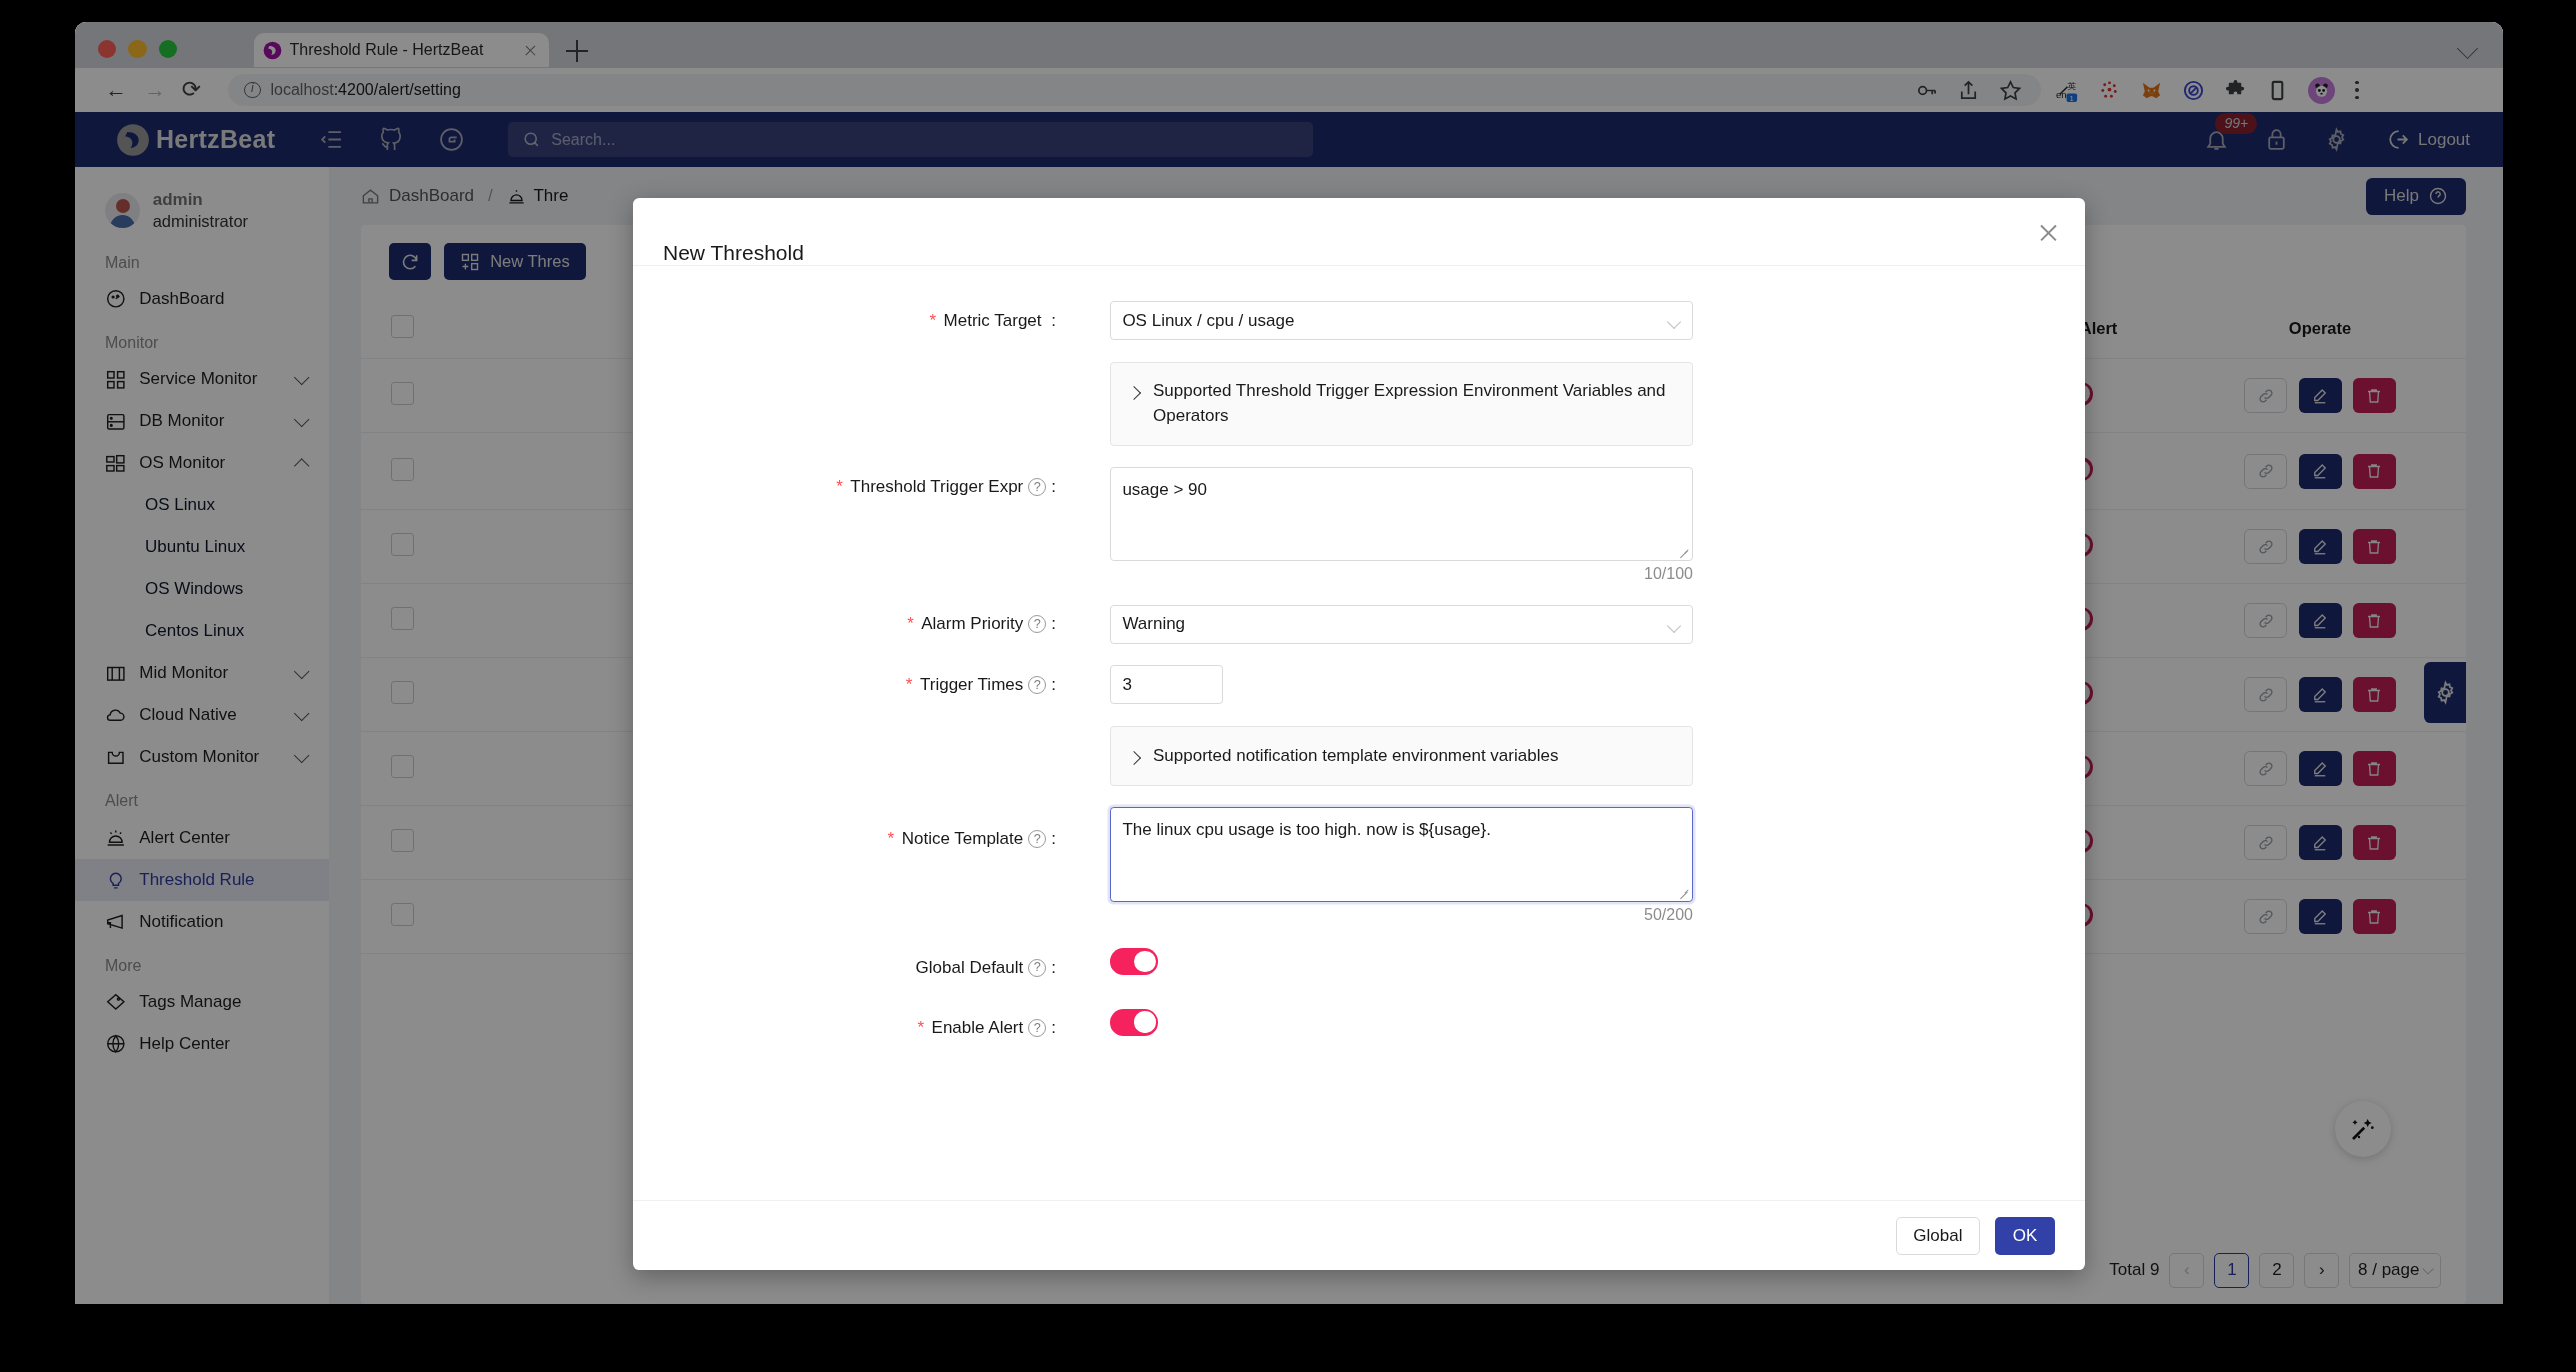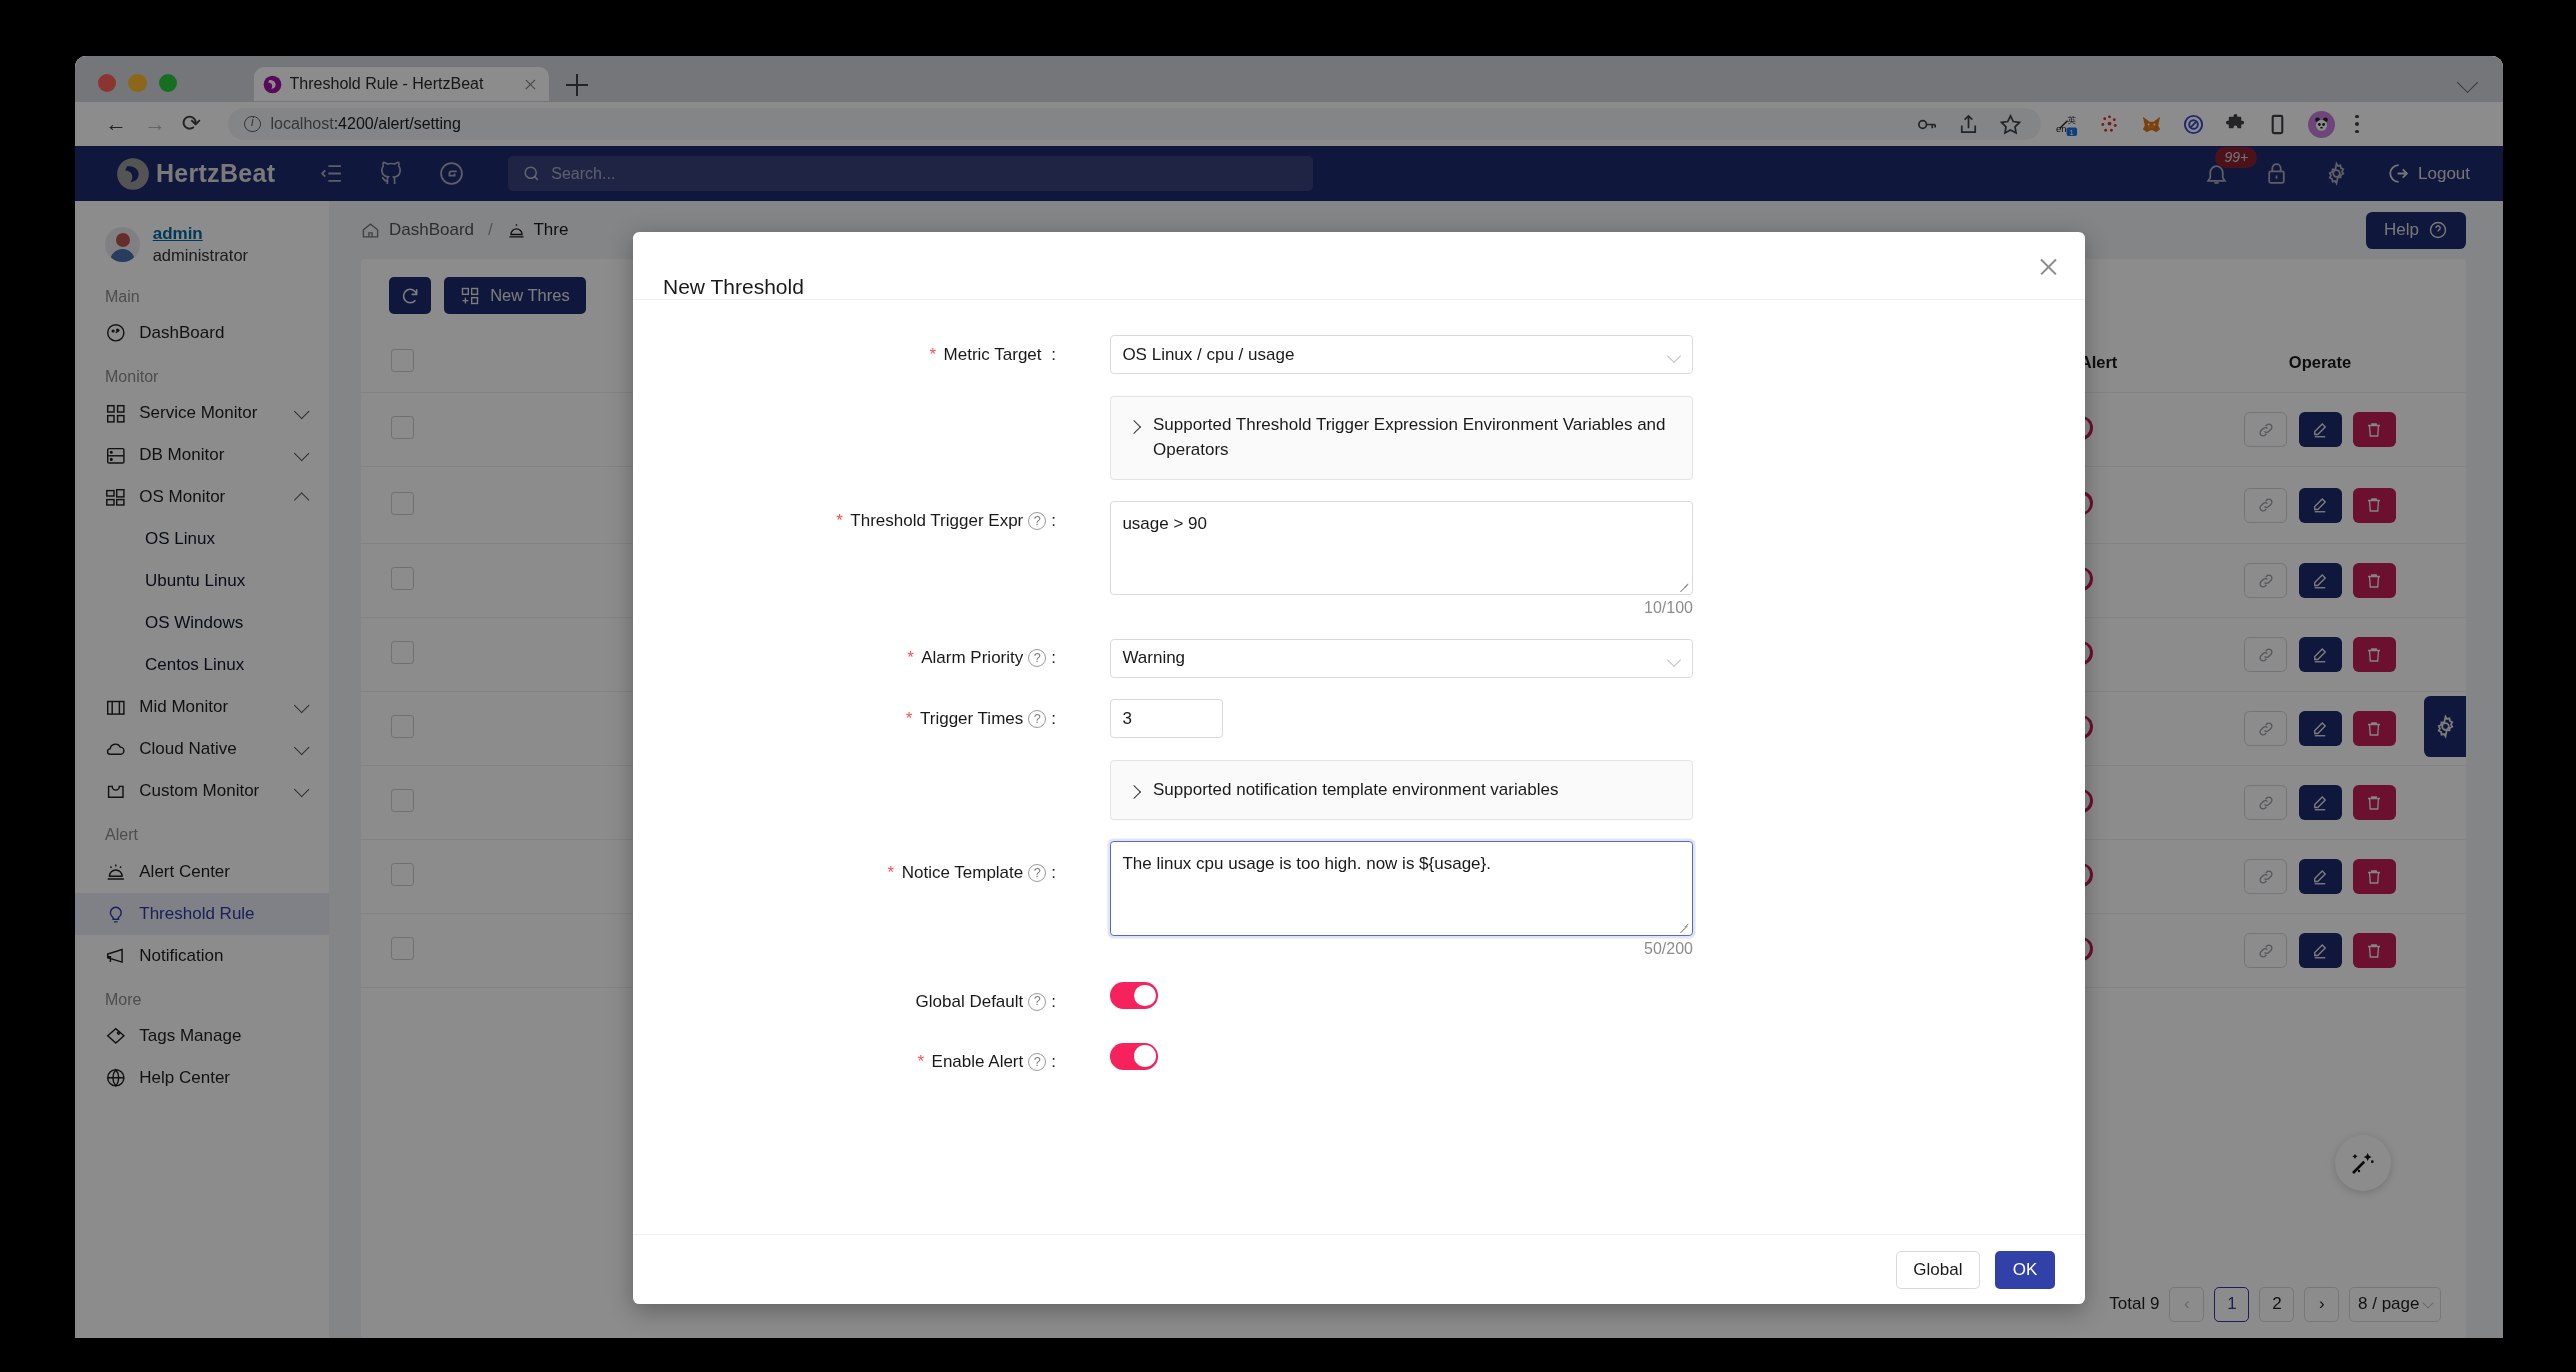--- a/index.html
+++ b/index.html
@@ -6,21 +6,21 @@
   html, body { width: 2576px; height: 1373px; }
   body {
     background: #000;
     font-family: "Liberation Sans", sans-serif;
     overflow: hidden;
   }
   .screen { position: relative; width: 2576px; height: 1373px; background: #000; }
 
   
   .browser {
-    position: absolute; left: 75px; top: 56px;
+    position: absolute; left: 75px; top: 22px;
     width: 2428px; height: 1282px;
     background: #fff;
     border-radius: 11.4px 11.4px 0 0;
     overflow: hidden;
   }
   .tabstrip {
     height: 46px; background: #d5d8dc;
     position: relative;
   }
   .traffic { position: absolute; left: 23px; top: 18px; display: flex; gap: 12px; }
@@ -149,21 +149,21 @@
   }
   .avatar::before {
     content: ""; position: absolute; left: 10.8px; top: 5.7px;
     width: 14px; height: 14px; border-radius: 50%; background: #b9554f;
   }
   .avatar::after {
     content: ""; position: absolute; left: 5px; top: 21.6px;
     width: 25px; height: 16.5px; border-radius: 12.7px 12.7px 0 0; background: #4a6ea9;
   }
   .user-txt { display: flex; flex-direction: column; line-height: 1.22; }
-  .user-name { font-size: 17px; font-weight: 700; color: #0369a1; text-decoration: underline; }
+  .user-name { font-size: 17px; font-weight: 700; color: #737373; }
   .user-role { font-size: 16.5px; color: #333; }
 
   .nav-group-label {
     font-size: 16px; color: #8c8c8c; padding: 14px 0 6.3px 30px;
   }
   .nav-item {
     display: flex; align-items: center; gap: 12.7px;
     height: 42px; padding-left: 30px; padding-right: 21.6px;
     font-size: 17px; color: #1f1f1f; cursor: pointer;
   }

